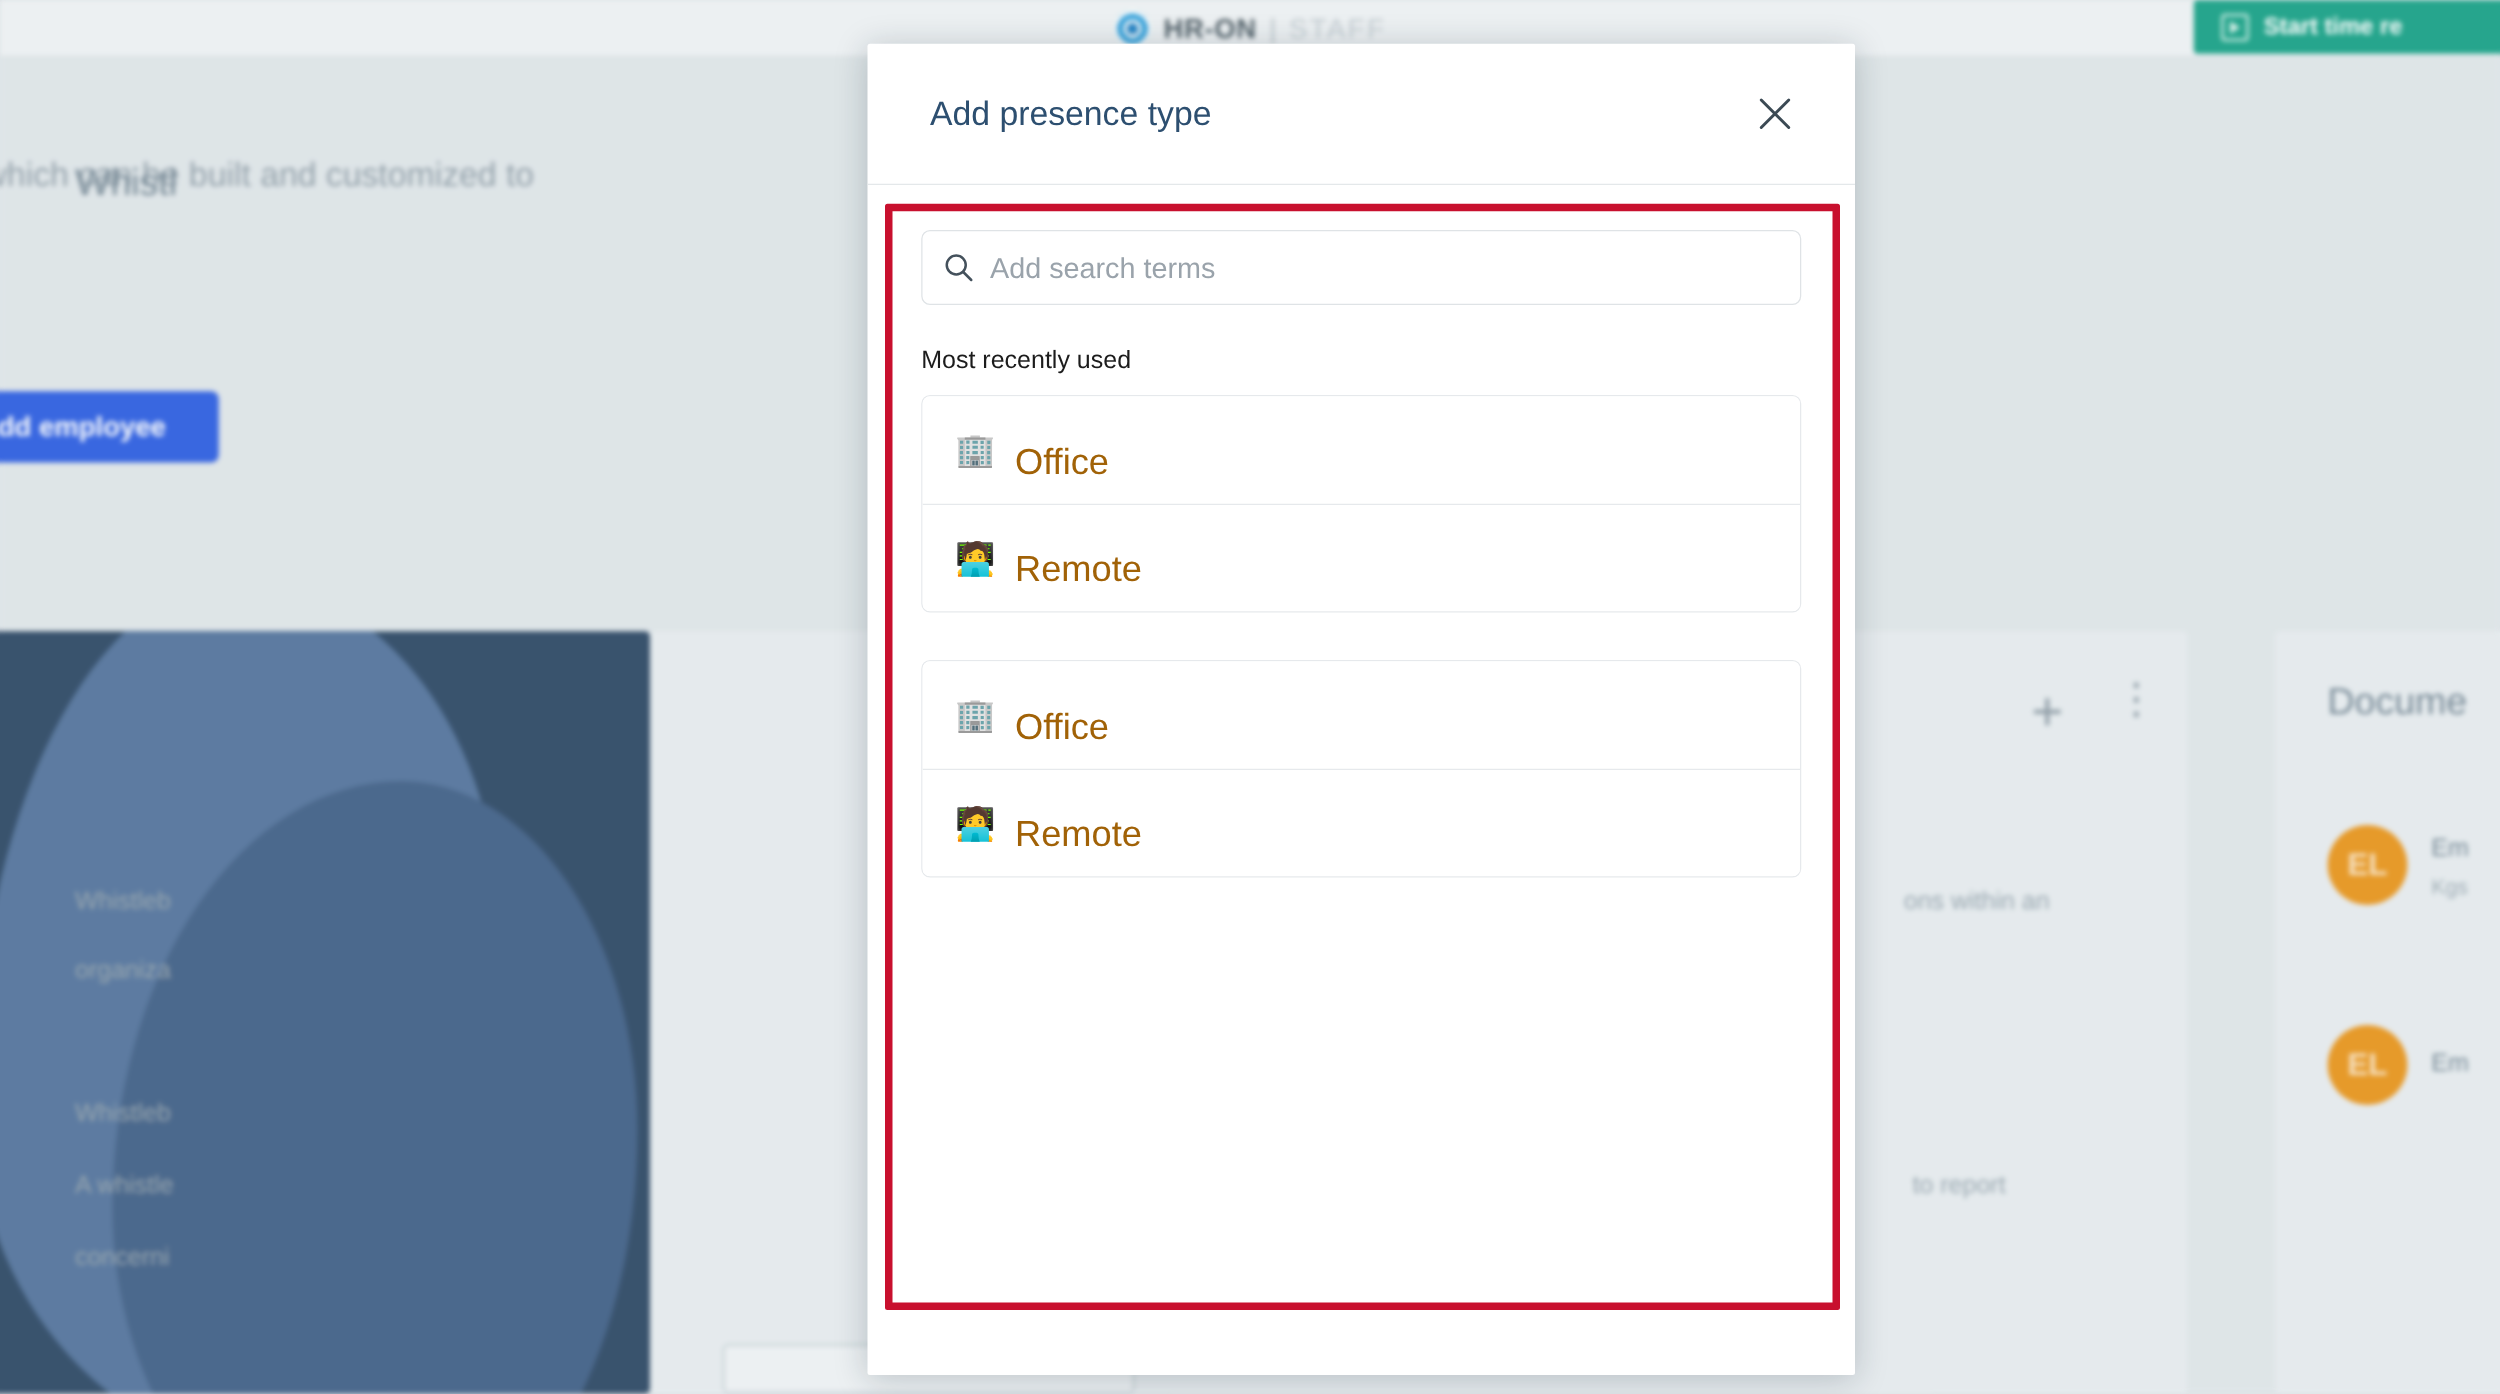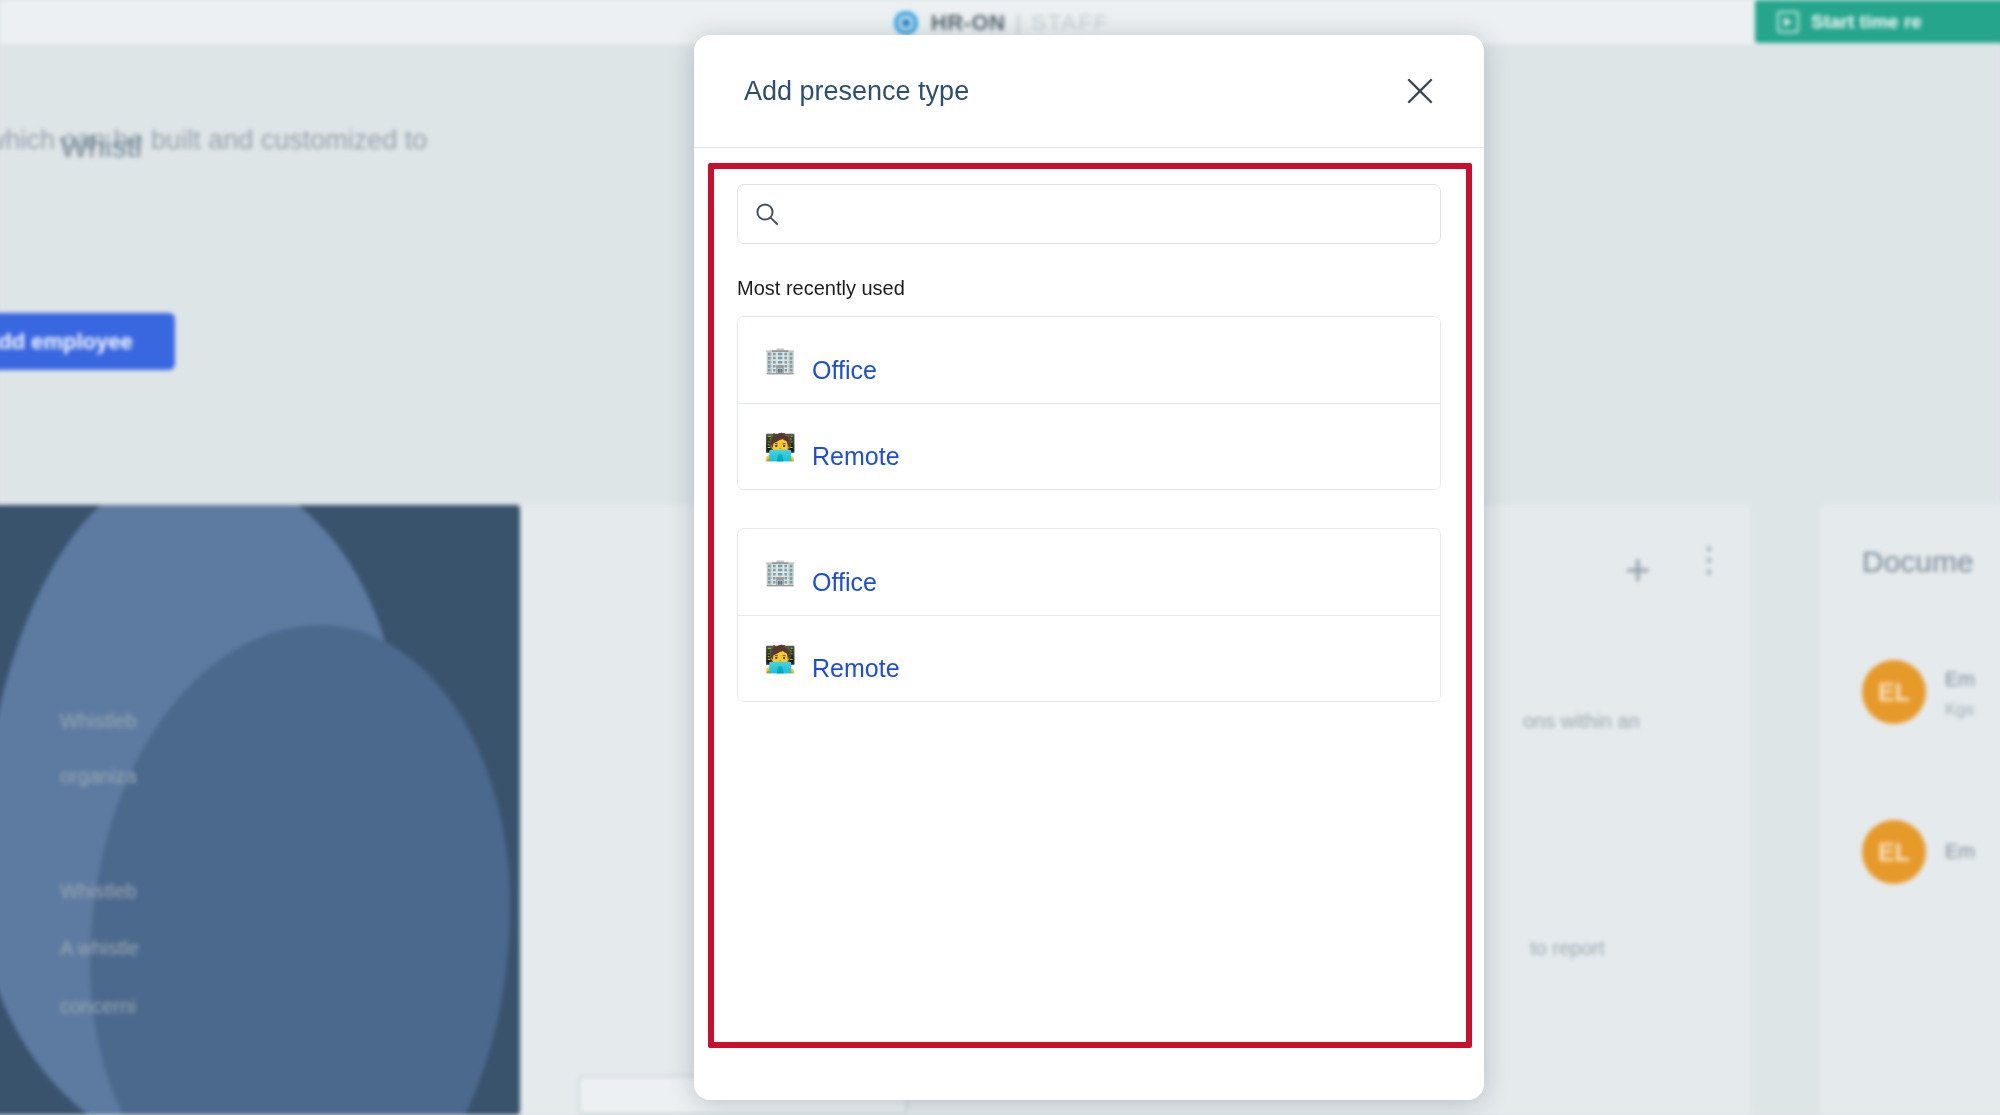--- a/index.html
+++ b/index.html
@@ -148,21 +148,21 @@
     border: 2px solid #ccd5da; border-radius: 5px;
     background: #eef1f3;
   }
 
   
   #modal {
     position: absolute;
     left: 694px; top: 35px;
     width: 790px; height: 1065px;
     background: #ffffff;
-    border-radius: 16px;
+    border-radius: 2px;
     box-shadow: 0 3px 26px rgba(20,35,50,0.22);
     overflow: hidden;
   }
 
   #modal-header {
     position: relative;
     height: 113px;
     border-bottom: 1px solid #e4e8ea;
     display: flex;
     align-items: center;
@@ -240,22 +240,22 @@
     background: #ffffff;
   }
   .option-row + .option-row { border-top: 1px solid #e6e9ec; }
   .option-emoji {
     font-size: 26px;
     width: 42px;
     display: flex; align-items: center; justify-content: flex-start;
     line-height: 1;
   }
   .option-label {
-    font-size: 25px;
-    color: #1d4ed8;
+    font-size: 29px;
+    color: #a16207;
     margin-left: 6px;
     margin-top: 20px;
   }
 
   
   #highlight-box {
     position: absolute;
     left: 708px; top: 163px;
     width: 764px; height: 885px;
     border: 6px solid #c8102e;
@@ -335,20 +335,21 @@
   </div>
 
   <div id="modal-body">
 
 
     <div id="search-wrap">
       <svg id="search-icon" width="26" height="26" viewBox="0 0 26 26">
         <circle cx="11" cy="11" r="7.6" fill="none" stroke="#44515c" stroke-width="2"></circle>
         <line x1="16.6" y1="16.6" x2="23" y2="23" stroke="#44515c" stroke-width="2" stroke-linecap="round"></line>
       </svg>
+      <input id="search-input" type="text" placeholder="Add search terms" style="">
     </div>
 
     <div class="group-label">Most recently used</div>
     <div class="option-list">
       <div class="option-row">
         <span class="option-emoji">🏢</span>
         <span class="option-label">Office</span>
       </div>
       <div class="option-row">
         <span class="option-emoji">🧑‍💻</span>

